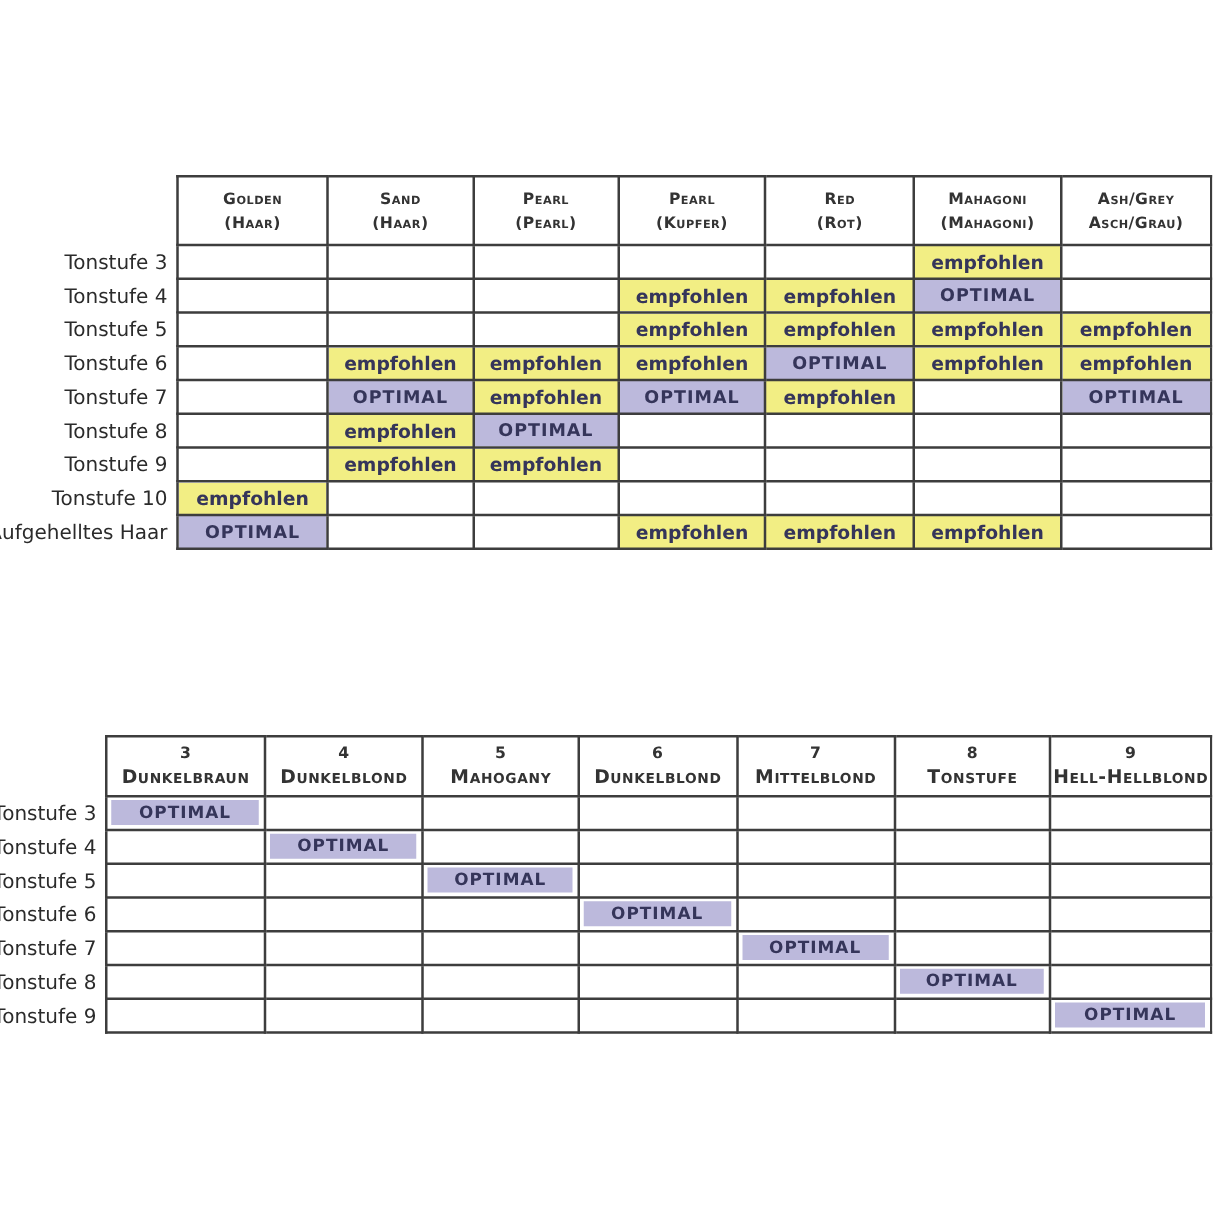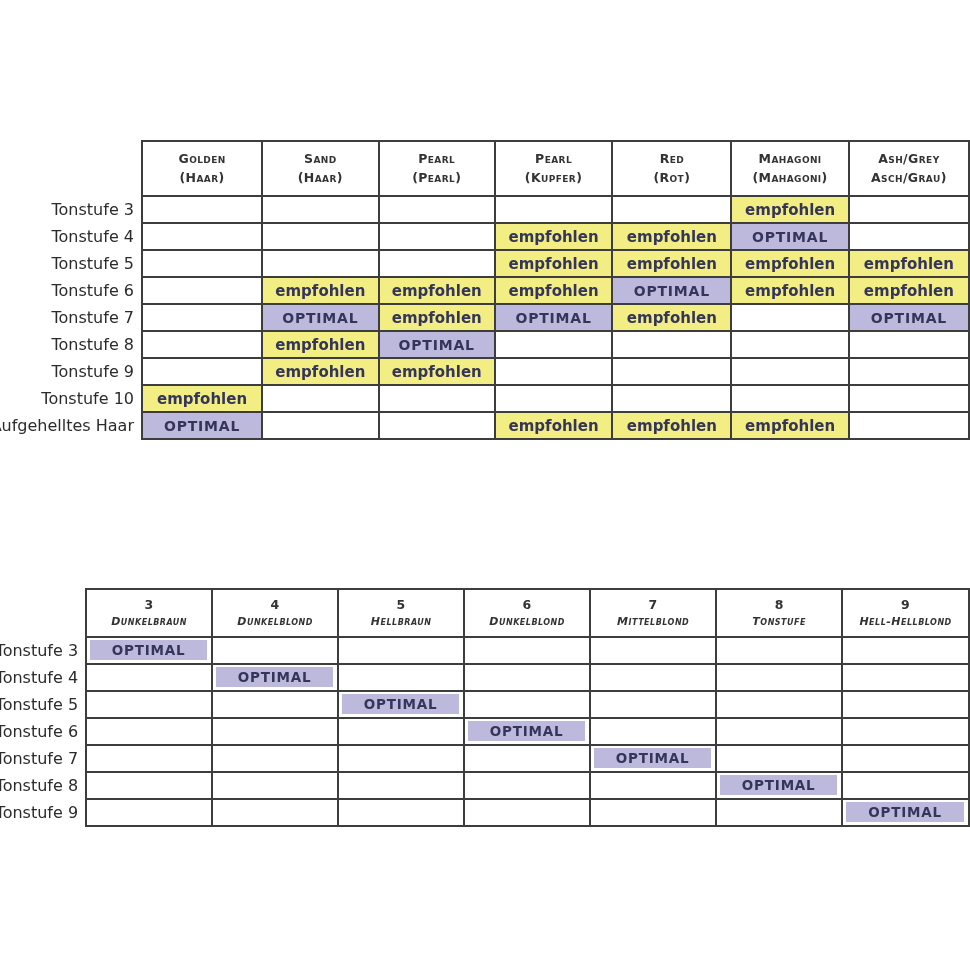--- a/index.html
+++ b/index.html
@@ -18,21 +18,21 @@
   }
   
   .hcell,.dcell{border:2px solid var(--border,#3d3d3d);}
   .hcell{
     text-align:center;vertical-align:middle;font-variant:small-caps;
     font-weight:600;color:#333;line-height:1.45;
   }
   .hcell .h1,.hcell .h2{display:block;letter-spacing:.4px;}
   #t1 .h1,#t1 .h2{font-size:12.5px;}
   #t2 .h1{font-size:12.5px;}
-  #t2 .h2{font-size:11px;letter-spacing:.5px;font-style:italic;}
+  #t2 .h2{font-size:15px;letter-spacing:.5px;}
   .dcell{
     text-align:center;vertical-align:middle;font-weight:700;
     color:var(--cell-text,#35355a);background:#fff;
   }
   #t1 .dcell{font-size:15px;}
   #t1 .dcell.is-opt{font-size:14px;letter-spacing:.8px;}
   .v-emp{background:var(--recommended-bg,#f2ee84);}
   .v-opt{background:var(--optimal-bg,#bcb9dc);}
   
   .pill{
@@ -208,21 +208,21 @@
             <th class="hcell">
               <span class="h1">3</span>
               <span class="h2">Dunkelbraun</span>
             </th>
             <th class="hcell">
               <span class="h1">4</span>
               <span class="h2">Dunkelblond</span>
             </th>
             <th class="hcell">
               <span class="h1">5</span>
-              <span class="h2">Hellbraun</span>
+              <span class="h2">Mahogany</span>
             </th>
             <th class="hcell">
               <span class="h1">6</span>
               <span class="h2">Dunkelblond</span>
             </th>
             <th class="hcell">
               <span class="h1">7</span>
               <span class="h2">Mittelblond</span>
             </th>
             <th class="hcell">

